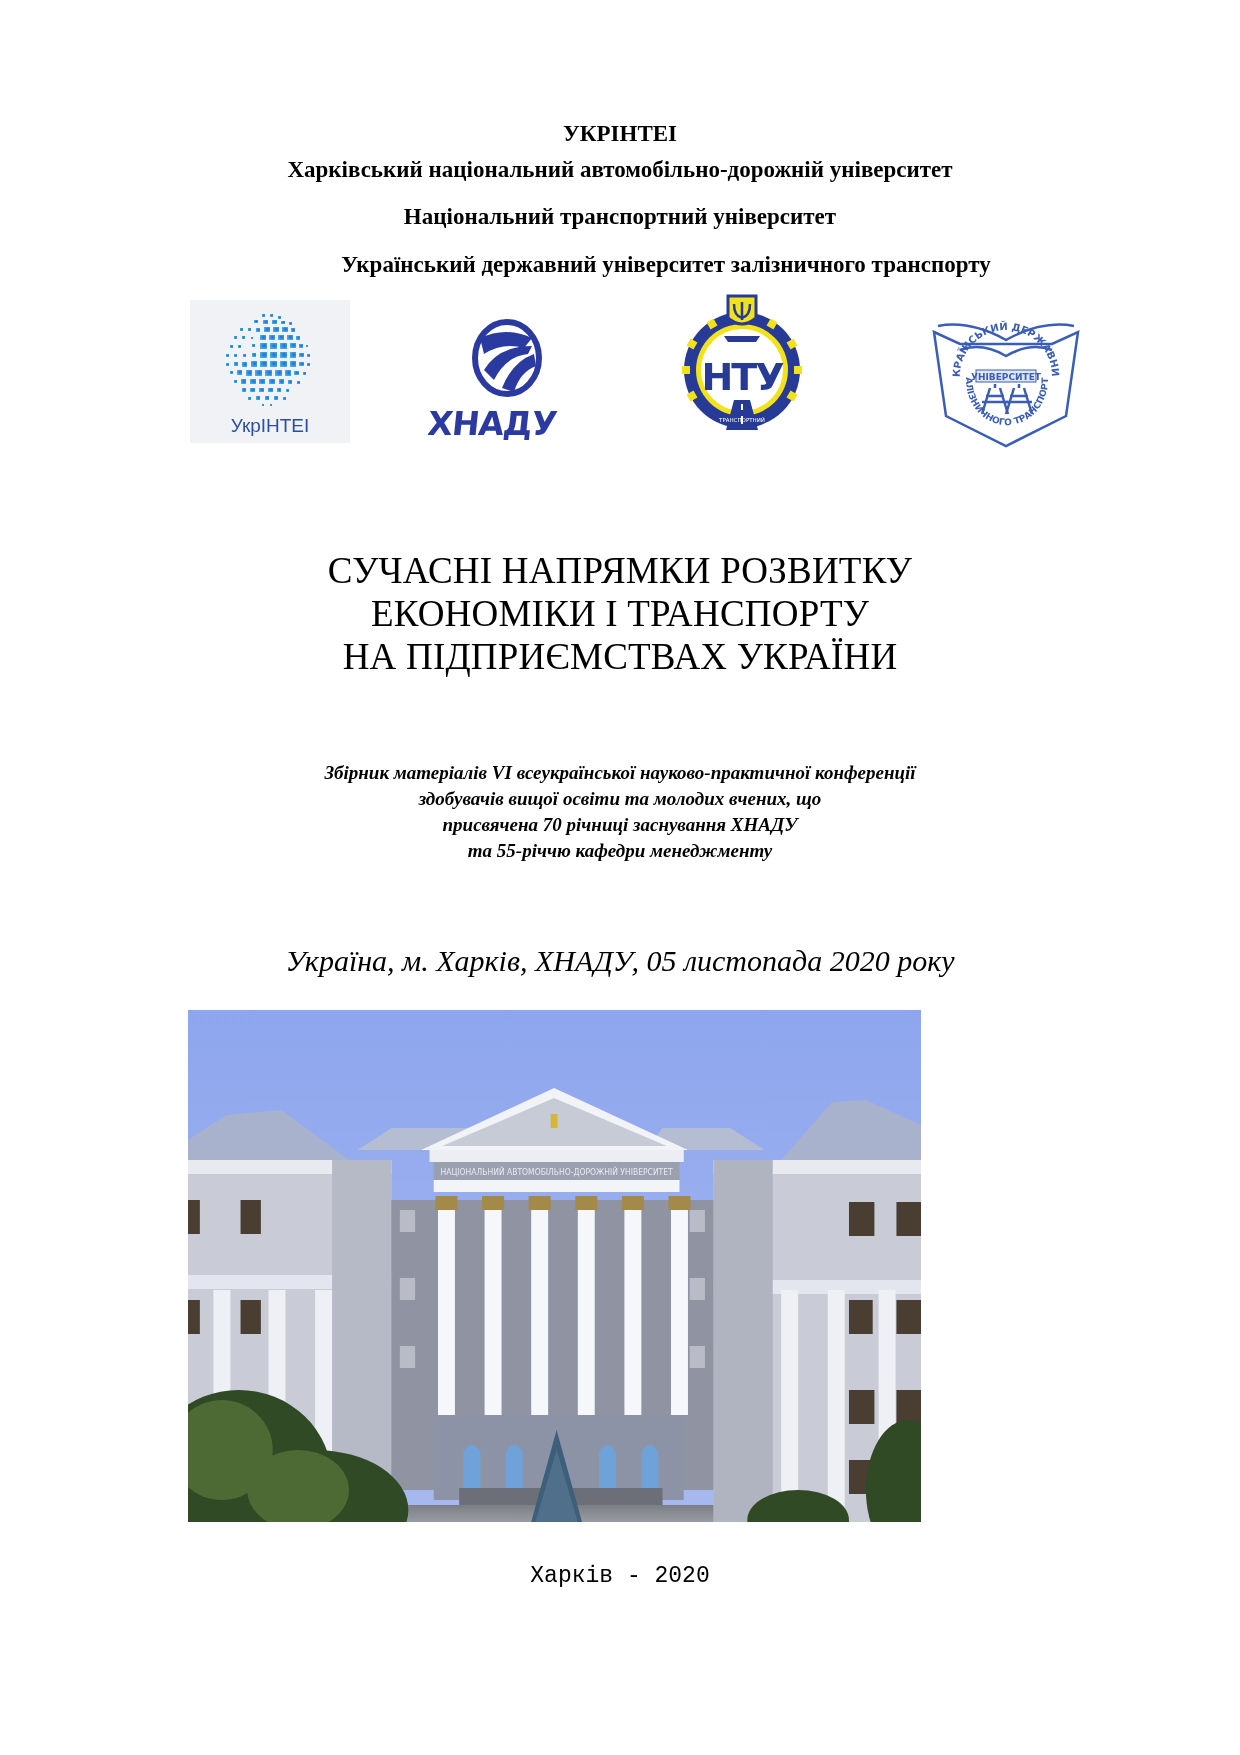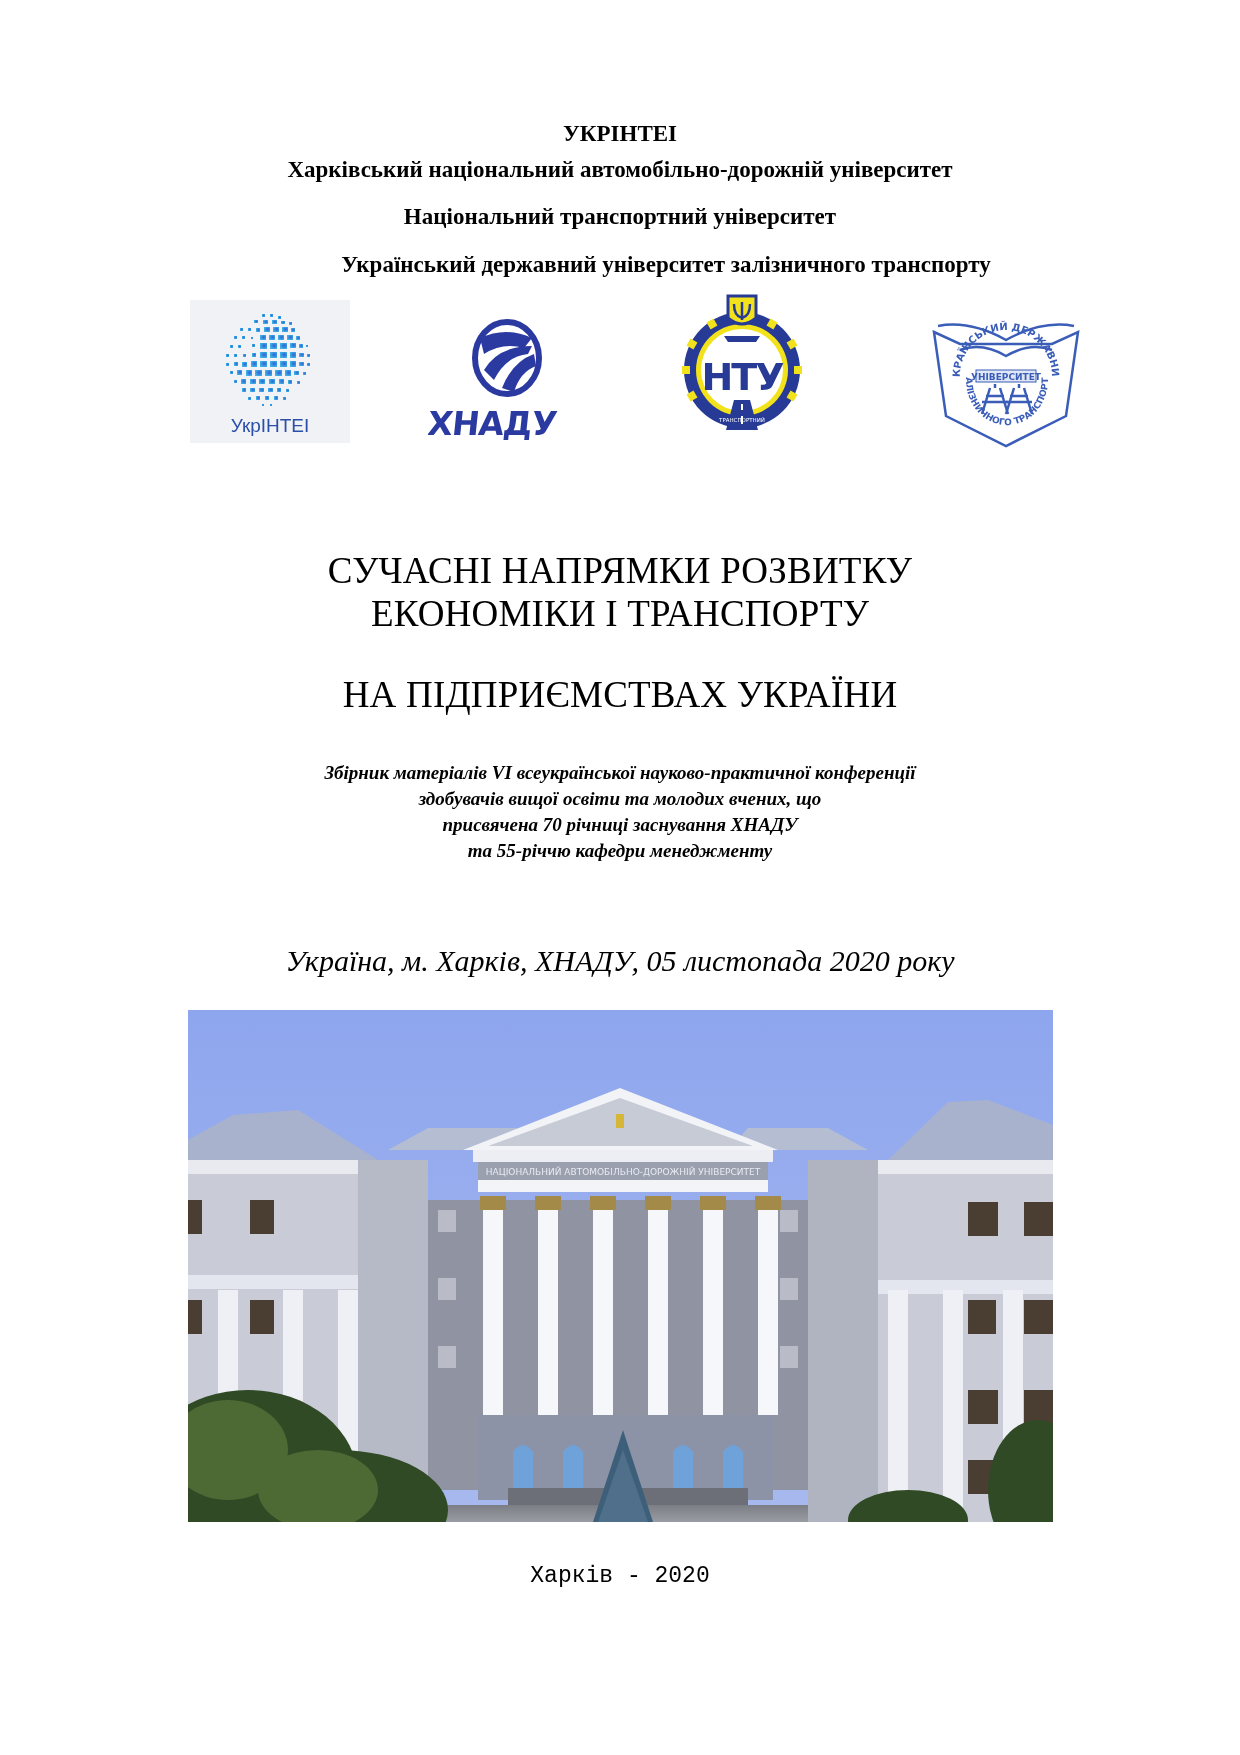--- a/index.html
+++ b/index.html
@@ -9,21 +9,21 @@
 
   .org { font-weight: bold; font-size: 23px; line-height: 28px; }
   .title { font-weight: normal; font-size: 37px; line-height: 43px; letter-spacing: 0.2px; }
   .subtitle { font-weight: bold; font-style: italic; font-size: 19px; line-height: 26px; }
   .location { font-style: italic; font-size: 30px; line-height: 28px; }
   .footer-city { font-size: 23px; line-height: 28px; font-family: Liberation Mono, monospace; }
 
   .logo { position: absolute; }
   .logo svg { display: block; width: 100%; height: 100%; }
 
-  .photo { position: absolute; left: 188px; top: 1010px; width: 865px; height: 512px; overflow: hidden; background: #0369a1; }
+  .photo { position: absolute; left: 188px; top: 1010px; width: 733px; height: 512px; overflow: hidden; background: #0369a1; }
   .photo svg { display: block; width: 100%; height: 100%; }
 </style>
 </head>
 <body>
 
 <div class="center-line org" style="top:120px;">УКРІНТЕІ</div>
 <div class="center-line org" style="top:156px;">Харківський національний автомобільно-дорожній університет</div>
 <div class="center-line org" style="top:203px;">Національний транспортний університет</div>
 <div class="center-line org" style="top:251px;margin-left:46px;">Український державний університет залізничного транспорту</div>
 
@@ -190,21 +190,21 @@
       <path d="M60 72 L52 98 M70 72 L78 98 M65 72 L65 68"></path>
       <path d="M52 86 L78 86 M56 80 L74 80"></path>
       <path d="M84 72 L76 98 M94 72 L102 98 M89 72 L89 68"></path>
       <path d="M76 86 L102 86 M80 80 L98 80"></path>
     </g>
   </svg>
 </div>
 
 <div class="center-line title" style="top:549px;">СУЧАСНІ НАПРЯМКИ РОЗВИТКУ</div>
 <div class="center-line title" style="top:592px;">ЕКОНОМІКИ І ТРАНСПОРТУ</div>
-<div class="center-line title" style="top:635px;margin-top:38px;">НА ПІДПРИЄМСТВАХ УКРАЇНИ</div>
+<div class="center-line title" style="top:635px;">НА ПІДПРИЄМСТВАХ УКРАЇНИ</div>
 
 <div class="center-line subtitle" style="top:760px;">Збірник матеріалів  VI всеукраїнської науково-практичної конференції</div>
 <div class="center-line subtitle" style="top:786px;">здобувачів вищої освіти та молодих вчених, що</div>
 <div class="center-line subtitle" style="top:812px;">присвячена 70 річниці заснування ХНАДУ</div>
 <div class="center-line subtitle" style="top:838px;">та 55-річчю кафедри менеджменту</div>
 
 <div class="center-line location" style="top:947px;">Україна, м. Харків, ХНАДУ, 05 листопада 2020 року</div>
 
 <div class="photo">
   <svg viewBox="0 0 865 512" preserveAspectRatio="none">

